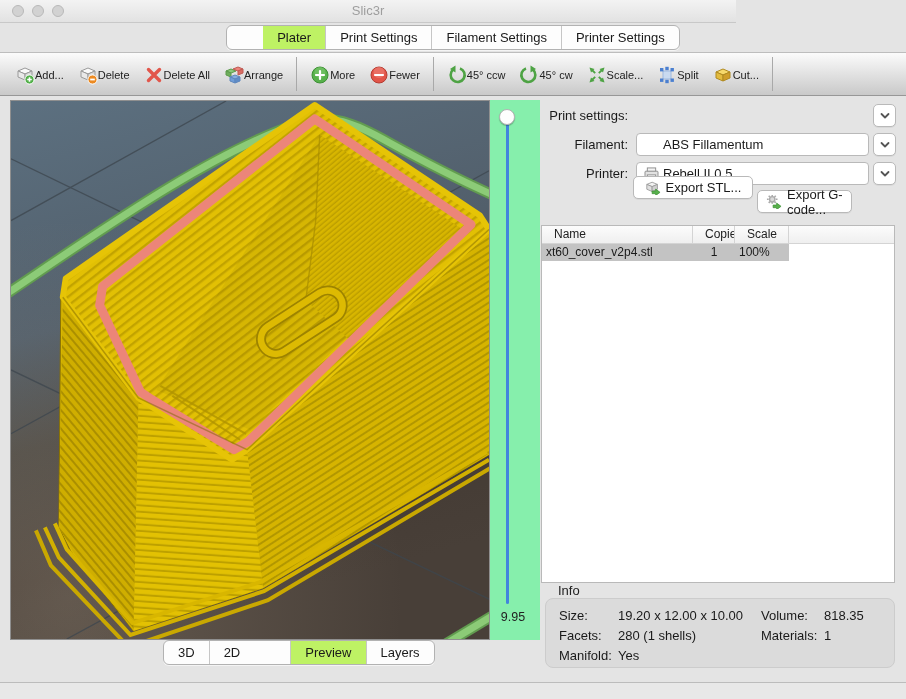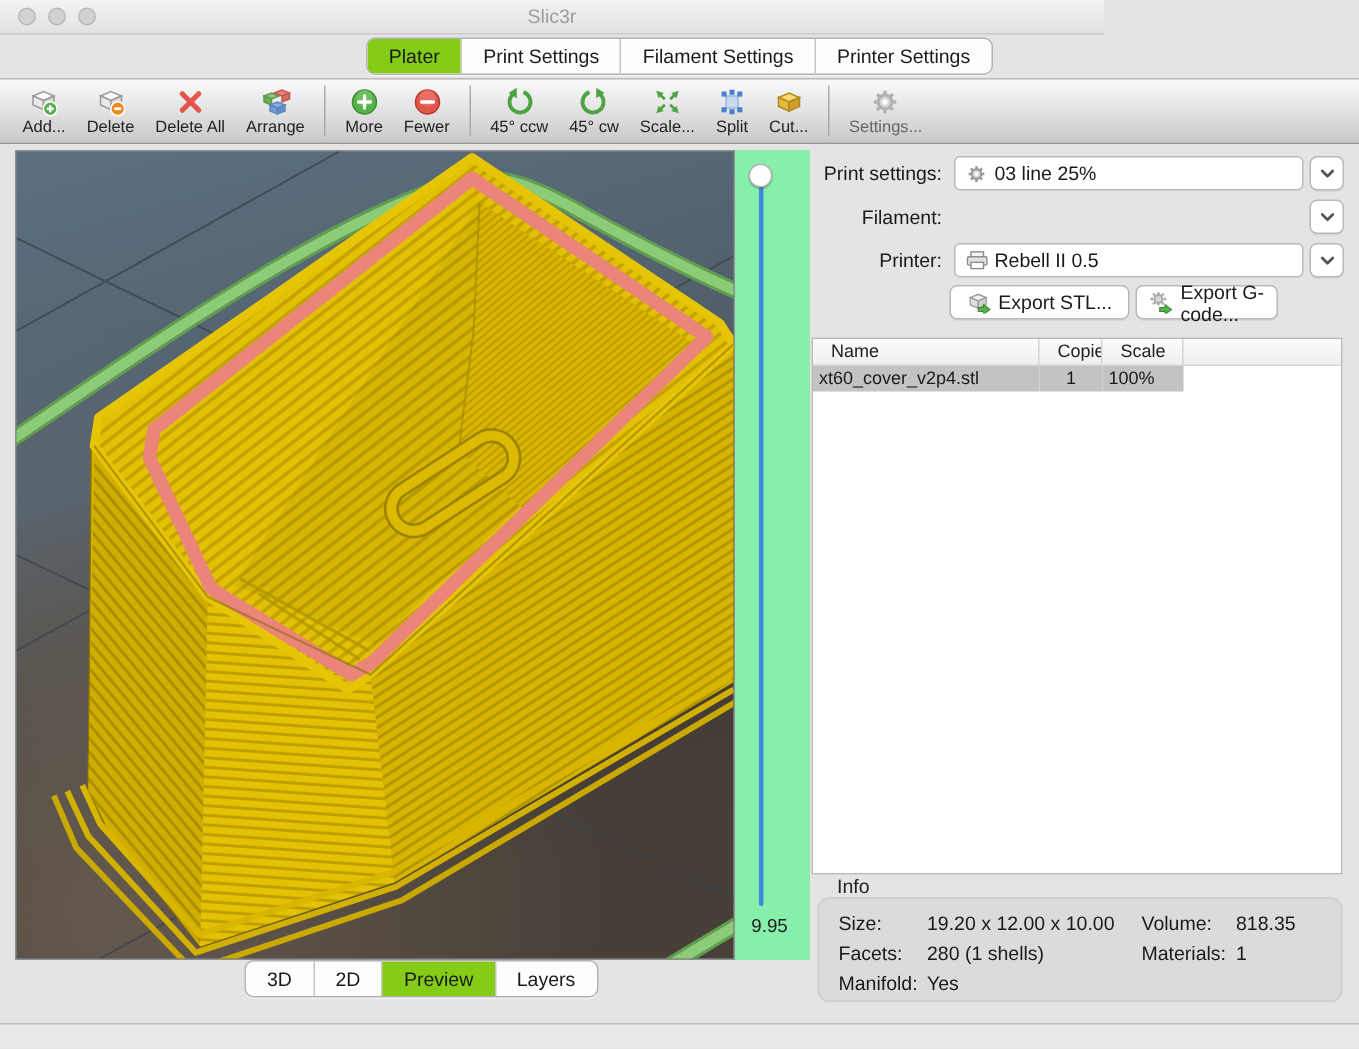--- a/index.html
+++ b/index.html
@@ -21,29 +21,29 @@
   .t-close{left:12px}.t-min{left:32px}.t-zoom{left:52px}
   .win-title{position:absolute;left:0;right:0;top:0;height:22px;line-height:22px;
     text-align:center;font-size:13px;color:#9e9e9e;}
   
   .tabsrow{position:absolute;left:0;top:25px;width:906px;display:flex;justify-content:center;}
   .seg{display:inline-flex;border:1px solid #b2b2b2;border-radius:6px;background:#fdfdfd;
     overflow:hidden;box-shadow:0 1px 0 rgba(255,255,255,.6);}
   .seg>div{padding:4px 14px;font-size:13px;line-height:15px;border-left:1px solid #c6c6c6;
     white-space:nowrap;cursor:default;}
   .seg>div:first-child{border-left:none;}
-  .seg>div.sel{background:#84cc16;}
+  .seg>div.sel{background:#bef264;margin-left:36px;}
   
   .toolbar{
     position:absolute;left:0;top:52px;width:906px;height:44px;
     background:linear-gradient(#fbfbfb,#c9c9c9);
     border-top:1px solid #bdbdbd;border-bottom:1px solid #979797;
     display:flex;align-items:center;padding-left:8px;box-sizing:border-box;
   }
-  .titem{display:flex;flex-direction:column;align-items:center;justify-content:center;
+  .titem{display:flex;align-items:center;justify-content:center;
     padding:1px 7px;height:40px;}
   .titem .tlabel{font-size:11px;color:#222;margin-top:1px;white-space:nowrap;}
   .titem .ticon{height:21px;display:flex;align-items:flex-end;}
   .tsep{width:1px;height:34px;background:#a9a9a9;margin:0 6px;}
   .titem.disabled .tlabel{color:#666;}
   
   .viewport{position:absolute;left:10px;top:100px;width:480px;height:540px;
     border:1px solid #8f8f8f;box-sizing:border-box;background:#5c7080;}
   
   .sliderstrip{position:absolute;left:490px;top:100px;width:50px;height:540px;background:#86efac;}
@@ -248,32 +248,20 @@
         <polygon points="3,7 10,4 17,7 10,10" fill="#f6d96b" stroke="#b08a20"></polygon>
         <polygon points="3,7 10,10 10,16 3,13" fill="#e3bb3e" stroke="#b08a20"></polygon>
         <polygon points="17,7 10,10 10,16 17,13" fill="#cf9e2a" stroke="#b08a20"></polygon>
       </svg>
       </span>
     <span class="tlabel">Cut...</span>
   </div>
 
   <div class="tsep"></div>
 
-  <div class="titem disabled">
-    <span class="ticon">
-      <svg width="20" height="20" viewBox="0 0 20 20">
-        <g stroke="#b2b2b2" stroke-width="2.2">
-          <path d="M10 2.5v3 M10 14.5v3 M2.5 10h3 M14.5 10h3 M4.7 4.7l2.1 2.1 M13.2 13.2l2.1 2.1 M15.3 4.7l-2.1 2.1 M6.8 13.2l-2.1 2.1"></path>
-        </g>
-        <circle cx="10" cy="10" r="4.6" fill="#d6d6d6" stroke="#b2b2b2" stroke-width="2"></circle>
-        <circle cx="10" cy="10" r="1.8" fill="#fff"></circle>
-      </svg>
-      </span>
-    <span class="tlabel">Settings...</span>
-  </div>
 </div>
 
 <div class="viewport">
 <svg width="478" height="538" viewBox="0 0 480 540" preserveAspectRatio="none">
   <defs>
     <linearGradient id="vbg" x1="0" y1="0" x2="0.25" y2="1">
       <stop offset="0" stop-color="#5c7080"></stop>
       <stop offset="0.42" stop-color="#525f6b"></stop>
       <stop offset="0.62" stop-color="#4a4742"></stop>
       <stop offset="0.85" stop-color="#453c35"></stop>
@@ -368,39 +356,31 @@
     <div>3D</div>
     <div>2D</div>
     <div class="sel">Preview</div>
     <div>Layers</div>
   </div>
 </div>
 
 <div class="rpanel">
 
   <div class="fieldlabel" style="top:7px">Print settings:</div>
-  <div class="combo" style="top:7px">
-    <span class="cicon">
-      <svg width="14" height="14" viewBox="0 0 20 20">
-        <g stroke="#9a9a9a" stroke-width="2.4">
-            <path d="M10 2.5v3 M10 14.5v3 M2.5 10h3 M14.5 10h3 M4.7 4.7l2.1 2.1 M13.2 13.2l2.1 2.1 M15.3 4.7l-2.1 2.1 M6.8 13.2l-2.1 2.1"></path>
-          </g>
-        <circle cx="10" cy="10" r="4.6" fill="#d6d6d6" stroke="#9a9a9a" stroke-width="2"></circle>
-        <circle cx="10" cy="10" r="1.8" fill="#fff"></circle>
-      </svg>
-      </span>
-    <span class="cval">03 line 25%</span>
-  </div>
   <div class="chevbtn" style="top:7px">
     <svg width="12" height="10" viewBox="0 0 12 10">
       <path d="M2.5 3 L6 6.5 L9.5 3" stroke="#555" stroke-width="1.8" fill="none" stroke-linecap="round" stroke-linejoin="round"></path>
     </svg>
   </div>
 
   <div class="fieldlabel" style="top:36px">Filament:</div>
+  <div class="combo" style="top:36px">
+    <span class="cicon"></span>
+    <span class="cval">ABS Fillamentum</span>
+  </div>
   <div class="chevbtn" style="top:36px">
     <svg width="12" height="10" viewBox="0 0 12 10">
       <path d="M2.5 3 L6 6.5 L9.5 3" stroke="#555" stroke-width="1.8" fill="none" stroke-linecap="round" stroke-linejoin="round"></path>
     </svg>
   </div>
 
   <div class="fieldlabel" style="top:65px">Printer:</div>
   <div class="combo" style="top:65px">
     <span class="cicon">
       <svg width="15" height="13" viewBox="0 0 16 14">
@@ -410,21 +390,21 @@
       </svg>
       </span>
     <span class="cval">Rebell II 0.5</span>
   </div>
   <div class="chevbtn" style="top:65px">
     <svg width="12" height="10" viewBox="0 0 12 10">
       <path d="M2.5 3 L6 6.5 L9.5 3" stroke="#555" stroke-width="1.8" fill="none" stroke-linecap="round" stroke-linejoin="round"></path>
     </svg>
   </div>
 
-  <div class="pushbtn" style="top:93px;left:93px;width:120px">
+  <div class="pushbtn" style="top:79px;left:93px;width:120px">
     <span class="bicon">
       <svg width="16" height="15" viewBox="0 0 18 17">
         <polygon points="2,5 8,2.5 14,5 8,7.5" fill="#f2f2f2" stroke="#9a9a9a"></polygon>
         <polygon points="2,5 8,7.5 8,13 2,10.5" fill="#e0e0e0" stroke="#9a9a9a"></polygon>
         <polygon points="14,5 8,7.5 8,13 14,10.5" fill="#d0d0d0" stroke="#9a9a9a"></polygon>
         <path d="M8 12.5h4v-2.2l5 3.7-5 3.7v-2.2h-4z" fill="#58b14c" stroke="#3d8f34" stroke-width="0.8"></path>
       </svg>
       </span>
     <span>Export STL...</span>
   </div>

